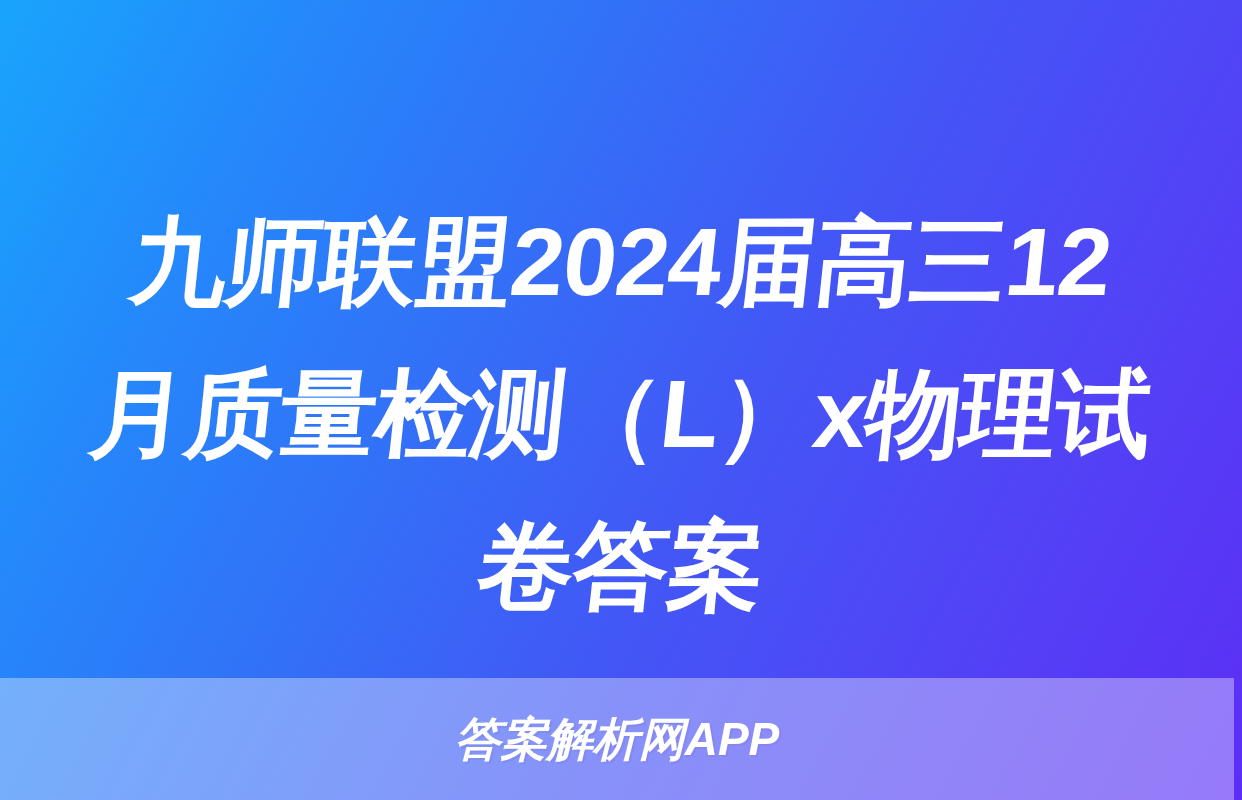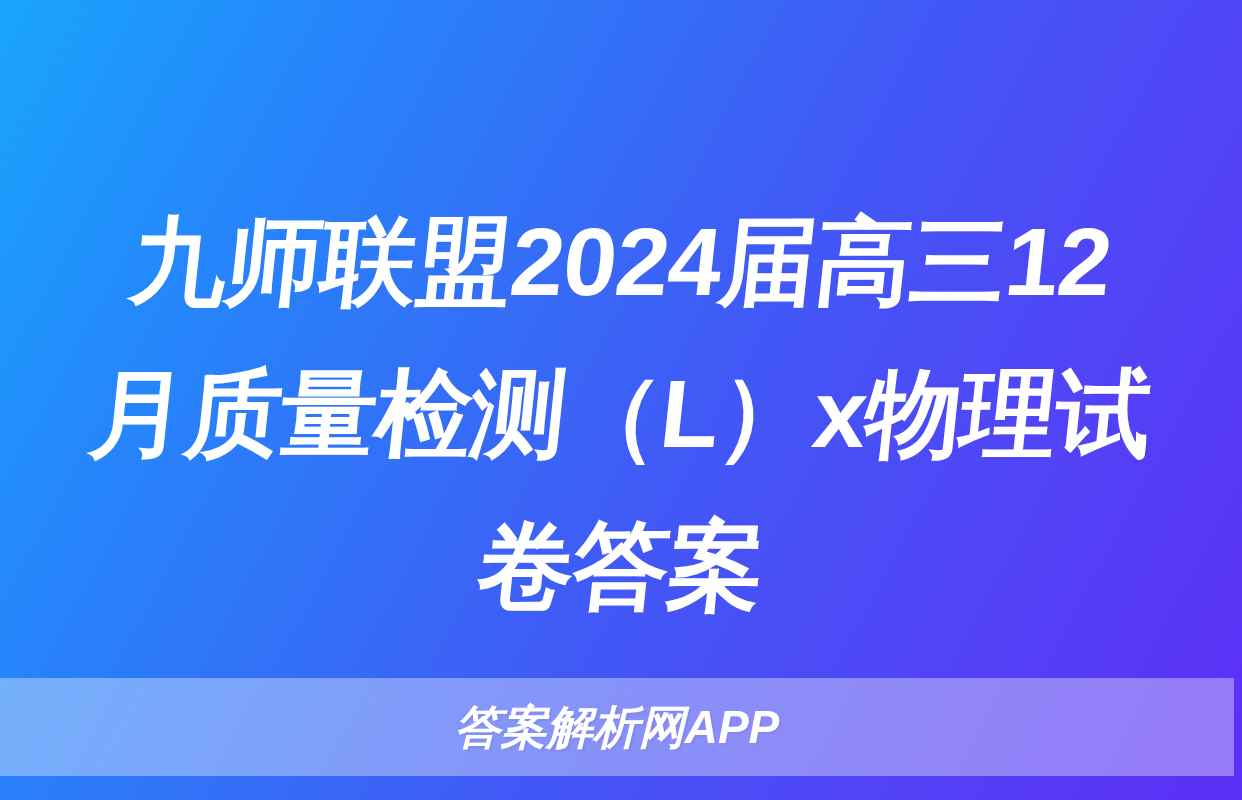--- a/index.html
+++ b/index.html
@@ -48,21 +48,21 @@
     transform: skewX(-6deg);
     font-family: "Liberation Sans", "DejaVu Sans", sans-serif;
   }
 
   
   .watermark-band {
     position: absolute;
     left: 0;
     right: 8px;
     top: 678px;
-    height: 98px;
+    height: 122px;
     background: rgba(255, 255, 255, 0.36);
     display: flex;
     align-items: center;
     justify-content: center;
   }
 
   .watermark-text {
     color: #ffffff;
     font-size: 46px;
     line-height: 50px;

